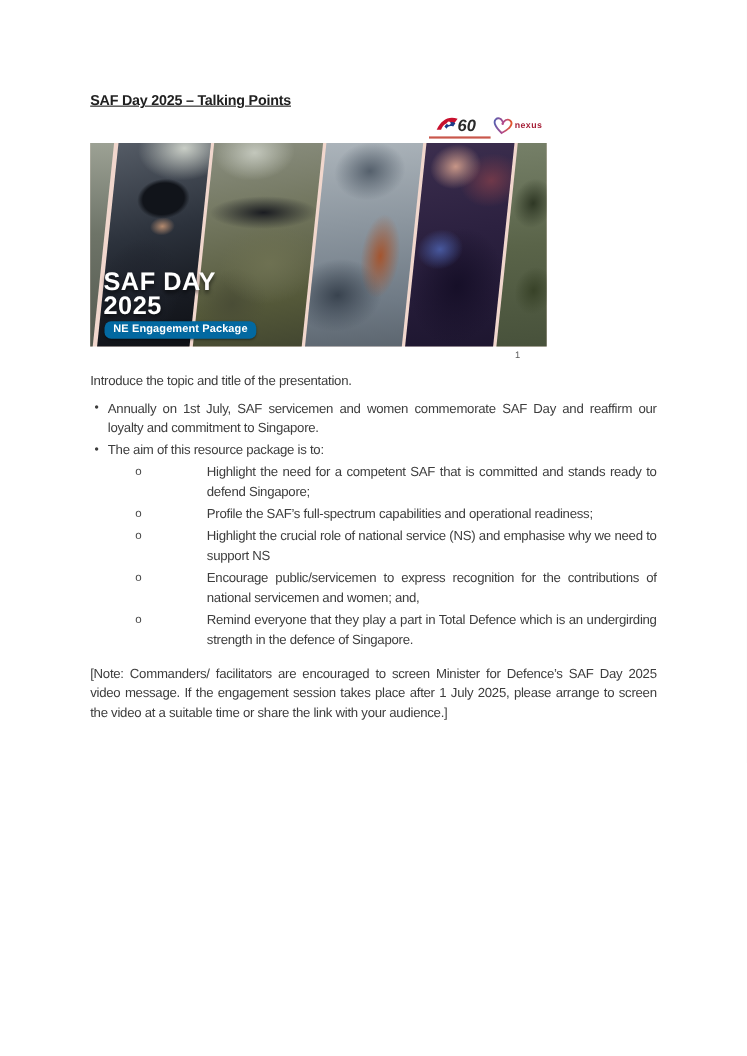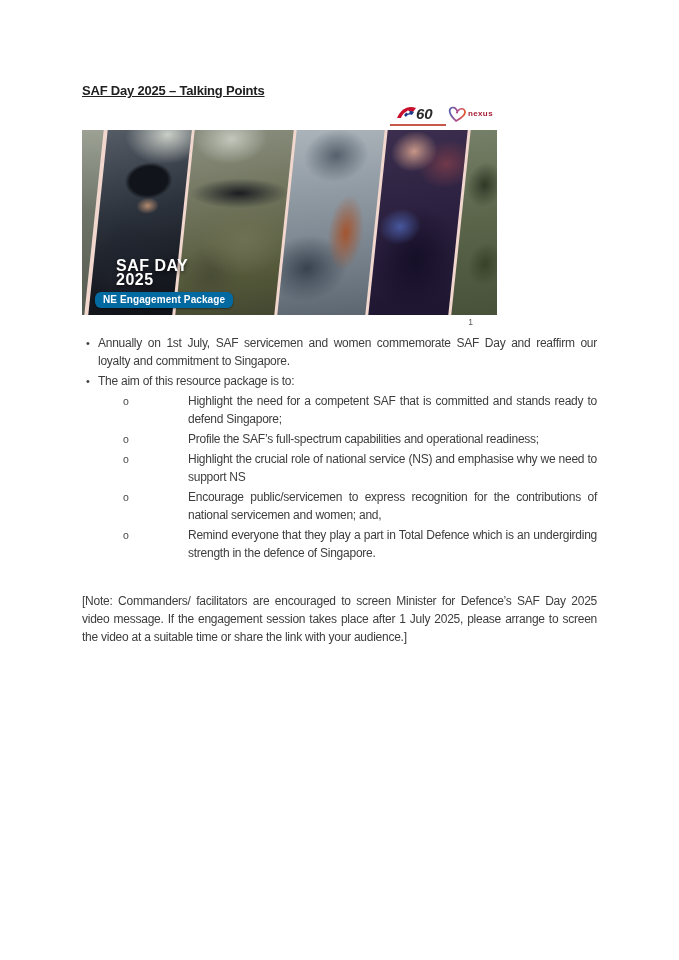--- a/index.html
+++ b/index.html
@@ -65,40 +65,40 @@
       radial-gradient(52px 66px at 52% 68%, #160f28 0%, rgba(22,15,40,0) 80%),
       linear-gradient(170deg,#3e3050 0%,#2c2140 45%,#1c152e 100%); }
   .s6 { left:379px; width:52px;
     background:
       radial-gradient(26px 32px at 38% 32%, #2f3825 0%, rgba(47,56,37,0) 70%),
       radial-gradient(24px 30px at 55% 70%, #384228 0%, rgba(56,66,40,0) 72%),
       linear-gradient(175deg,#79836c 0%,#5a6449 50%,#454f39 100%); }
 
   .banner-heading {
     position:absolute; left:12px; bottom:27px; z-index:5;
-    color:#ffffff; font-weight:800; font-size:16px; line-height:0.92;
-    letter-spacing:0.5px; text-shadow:0 2px 4px rgba(0,0,0,.65);padding-left:22px;
+    color:#ffffff; font-weight:800; font-size:23px; line-height:0.92;
+    letter-spacing:0.5px; text-shadow:0 2px 4px rgba(0,0,0,.65);
   }
   .banner-badge {
     position:absolute; left:13px; bottom:7px; z-index:5;
     background:#0369a1; color:#ffffff; font-size:10px; font-weight:bold;
     padding:2px 8px 3px 8px; border-radius:6px; letter-spacing:0.1px;
     box-shadow:0 1px 2px rgba(0,0,0,.4);
   }
 
   .slide-number {
     width:415px; text-align:right; padding-right:24px;
     font-size:8.5px; color:#5a5a5a; margin-top:2px;
   }
 
   
   .body-text { font-size:12px; letter-spacing:-0.25px; line-height:18px; }
   .notes-header { margin-top:17px; }
   .intro { margin-top:10px; }
-  .note-para { margin-top:30px; text-align:justify; }
+  .note-para { margin-top:13px; text-align:justify; }
 
   .bullet-list { margin-top:7px; }
   .b-item { display:flex; margin-top:2px; }
   .b-item .marker { width:16px; padding-left:4px; flex:none; font-size:11px; }
   .b-item .b-text { flex:1; text-align:justify; }
   .sub-item { display:flex; margin-left:41px; margin-top:2px; }
   .sub-item .marker { width:17px; flex:none; font-size:10.5px; color:#4a4a4a; }
   .sub-item .b-text { flex:1; text-align:justify;margin-left:48px; }
 </style>
 </head>
@@ -145,20 +145,21 @@
       <div class="banner-heading">
         <div>SAF DAY</div>
         <div>2025</div>
       </div>
       <div class="banner-badge">NE Engagement Package</div>
     </div>
 
     <div class="slide-number">1</div>
 
 
+    <div class="body-text intro">Introduce the topic and title of the presentation.</div>
 
     <div class="bullet-list body-text">
       <div class="b-item">
         <span class="marker">•</span>
         <span class="b-text">Annually on 1st July, SAF servicemen and women commemorate SAF Day and reaffirm our loyalty and commitment to Singapore.</span>
       </div>
       <div class="b-item">
         <span class="marker">•</span>
         <span class="b-text">The aim of this resource package is to:</span>
       </div>

